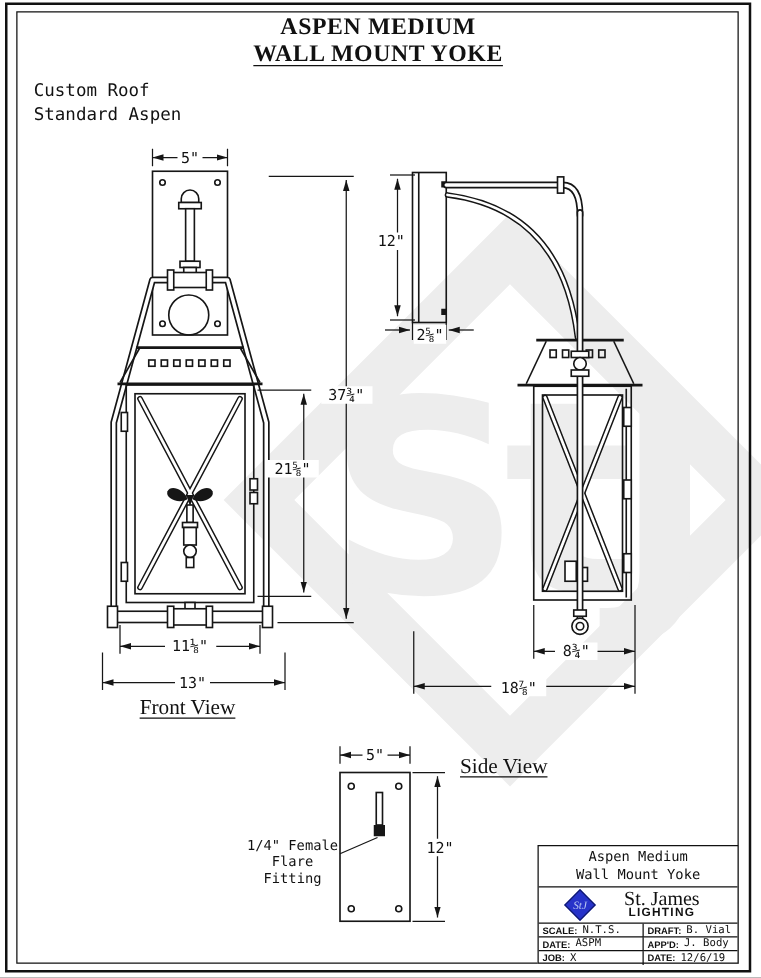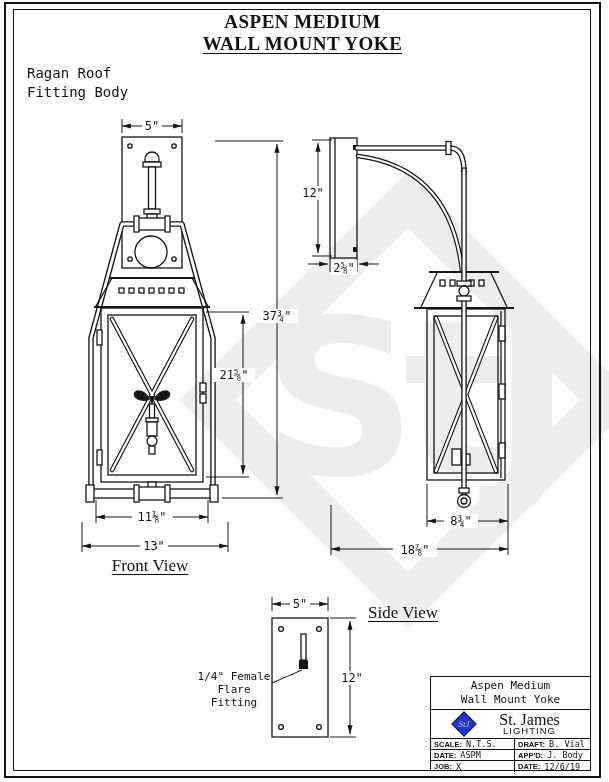--- a/index.html
+++ b/index.html
@@ -50,21 +50,21 @@
   .tb-name{flex:none;height:30px;border-bottom:1px solid #111;text-align:center;
       font-size:11px;line-height:13.5px;padding-top:2px;}
   .tb-brand{flex:none;height:28px;border-bottom:1px solid #111;display:flex;align-items:center;}
   .tb-logo{flex:none;width:16px;height:16px;background:#2733c9;border:1.5px solid #101a6e;
       transform:rotate(45deg);margin-left:24px;position:relative;}
   .tb-logo span{position:absolute;inset:0;transform:rotate(-45deg);display:flex;align-items:center;
       justify-content:center;font-family:"Liberation Serif",serif;font-style:italic;
       font-size:9px;color:#b9c6f2;}
   .tb-brand-text{flex:1;text-align:center;padding-right:4px;}
   .tb-company{font-family:"Liberation Serif",serif;font-size:16px;line-height:13px;}
-  .tb-division{font-family:"Liberation Sans",sans-serif;font-weight:normal;font-size:9.5px;
+  .tb-division{font-family:"Liberation Sans",sans-serif;font-weight:bold;font-size:9.5px;
       letter-spacing:1px;line-height:10px;}
   .tb-grid{flex:1;display:grid;grid-template-columns:84px 1fr;grid-auto-rows:1fr;}
   .tb-cell{display:flex;align-items:center;overflow:hidden;}
   .tb-cell.bb{border-bottom:1px solid #111;}
   .tb-cell.br{border-right:1px solid #111;}
   .tb-label{font-family:"Liberation Sans",sans-serif;font-weight:bold;font-size:7.5px;
       margin-left:3px;white-space:pre;}
   .tb-value{font-size:8.5px;margin-left:4px;white-space:pre;}
 </style>
 </head>
@@ -273,22 +273,22 @@
       <text x="352" y="682" class="dimtxt">12"</text>
     </g>
   </svg>
 
   <div class="sheet-title">
     <div class="l1">ASPEN MEDIUM</div>
     <div class="l2">WALL MOUNT YOKE</div>
   </div>
 
   <div class="note-top">
-    <div>Ragan Roof</div>
-    <div>Fitting Body</div>
+    <div>Custom Roof</div>
+    <div>Standard Aspen</div>
   </div>
 
   <div class="view-label" id="lbl-front">Front View</div>
   <div class="view-label" id="lbl-side">Side View</div>
 
   <div class="callout">
     <div>1/4" Female</div>
     <div>Flare Fitting</div>
   </div>
 

